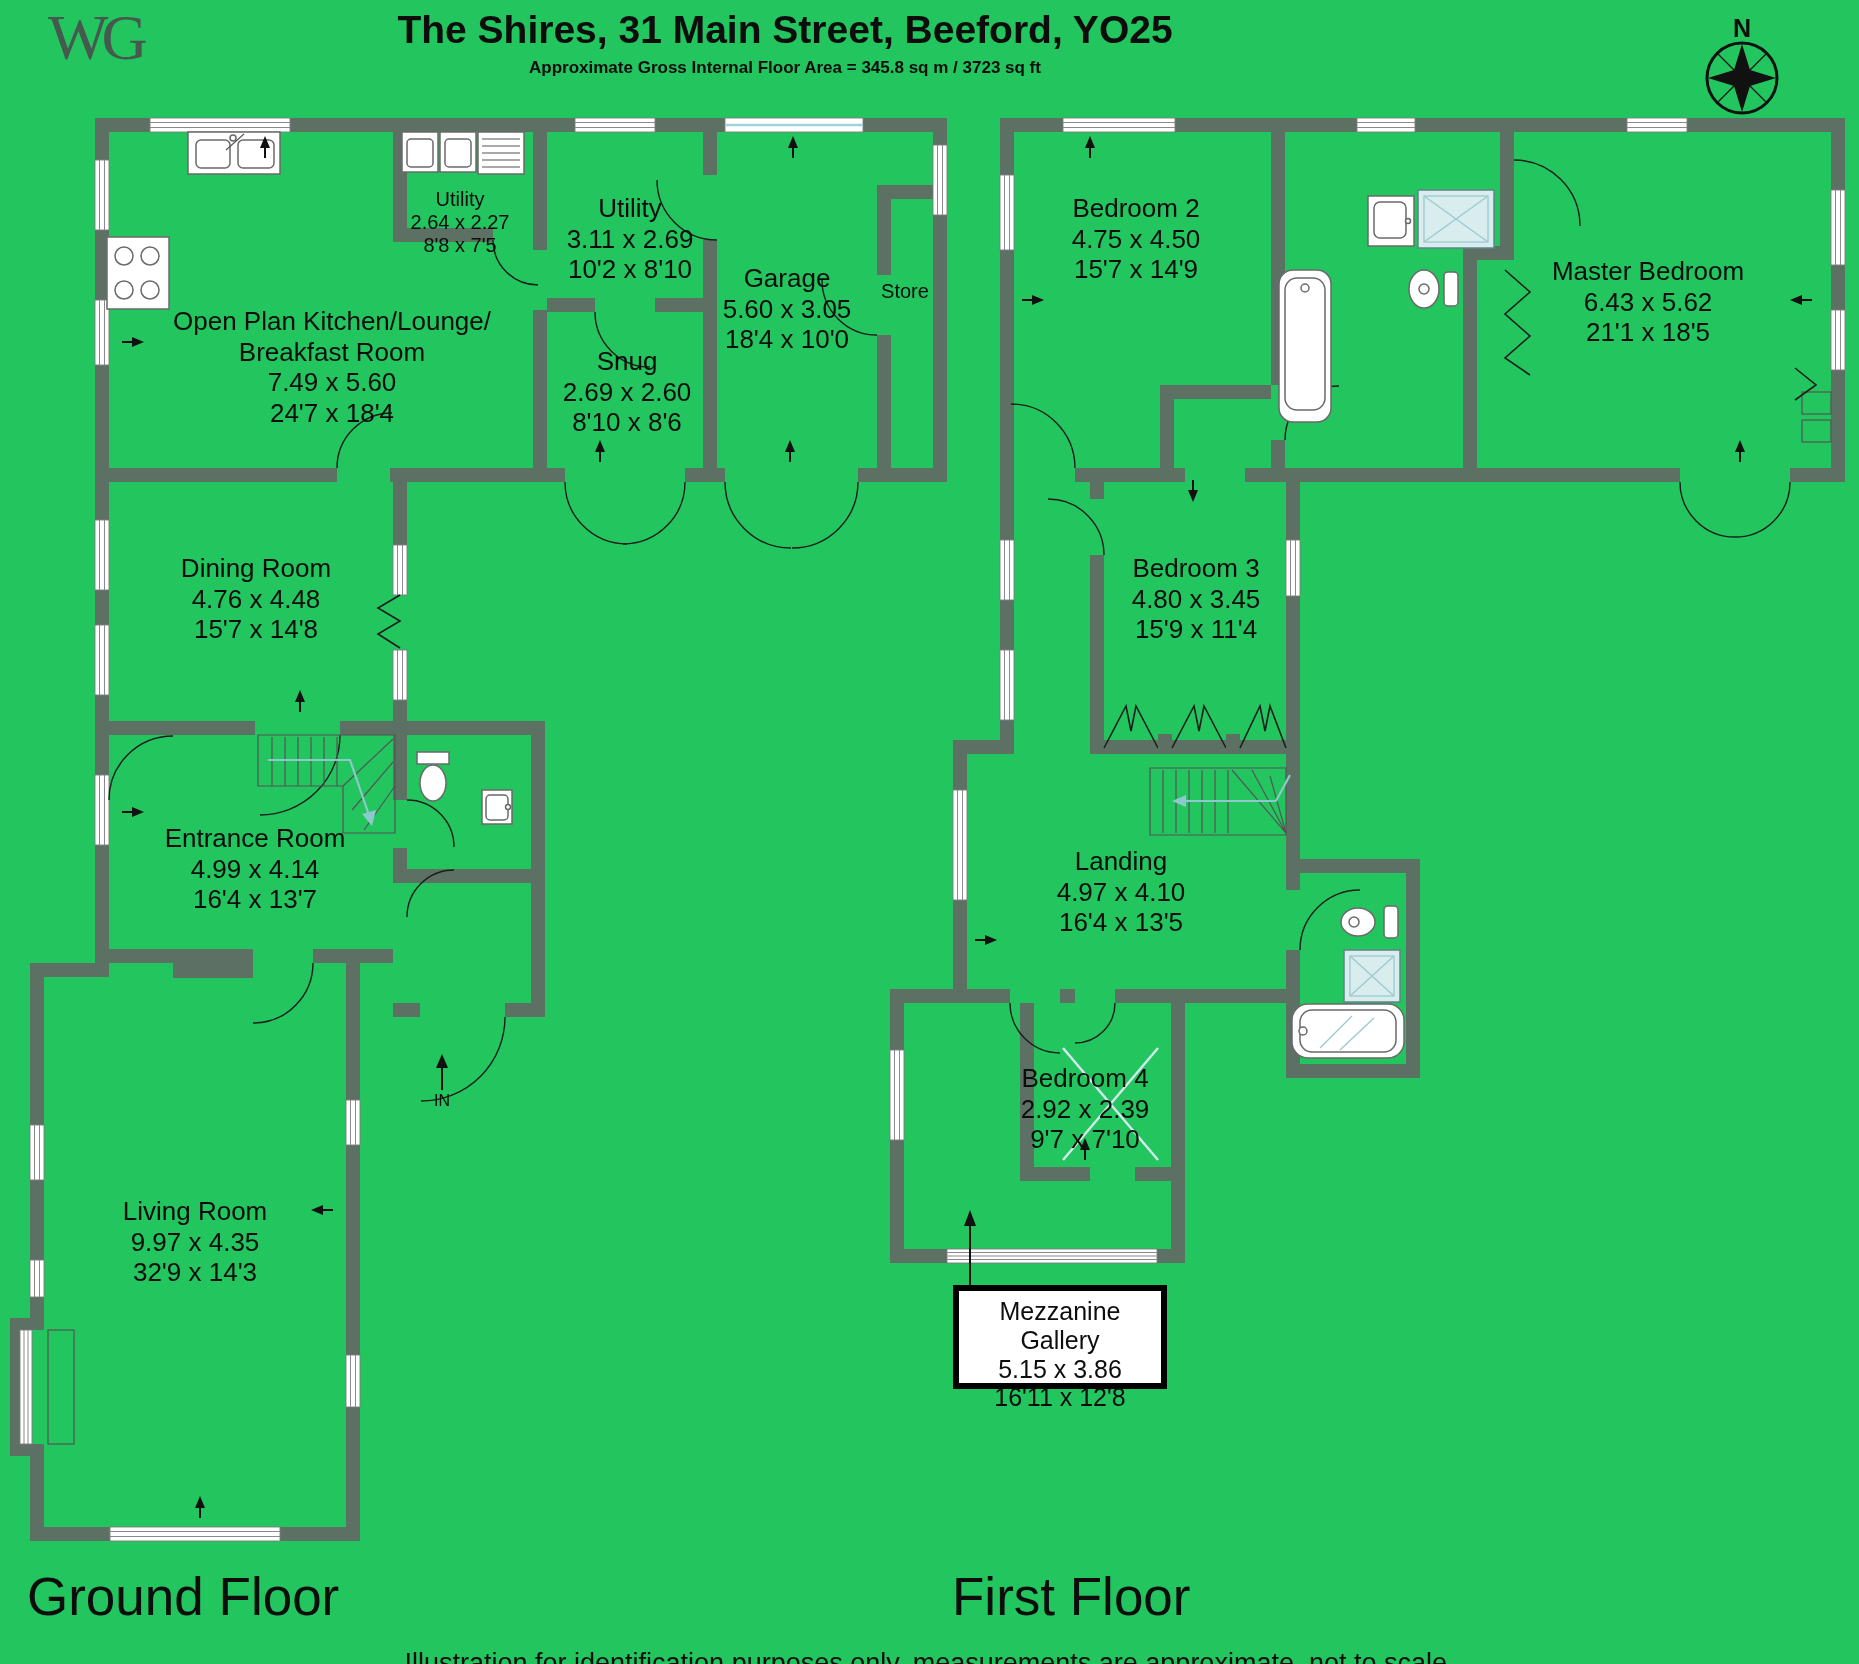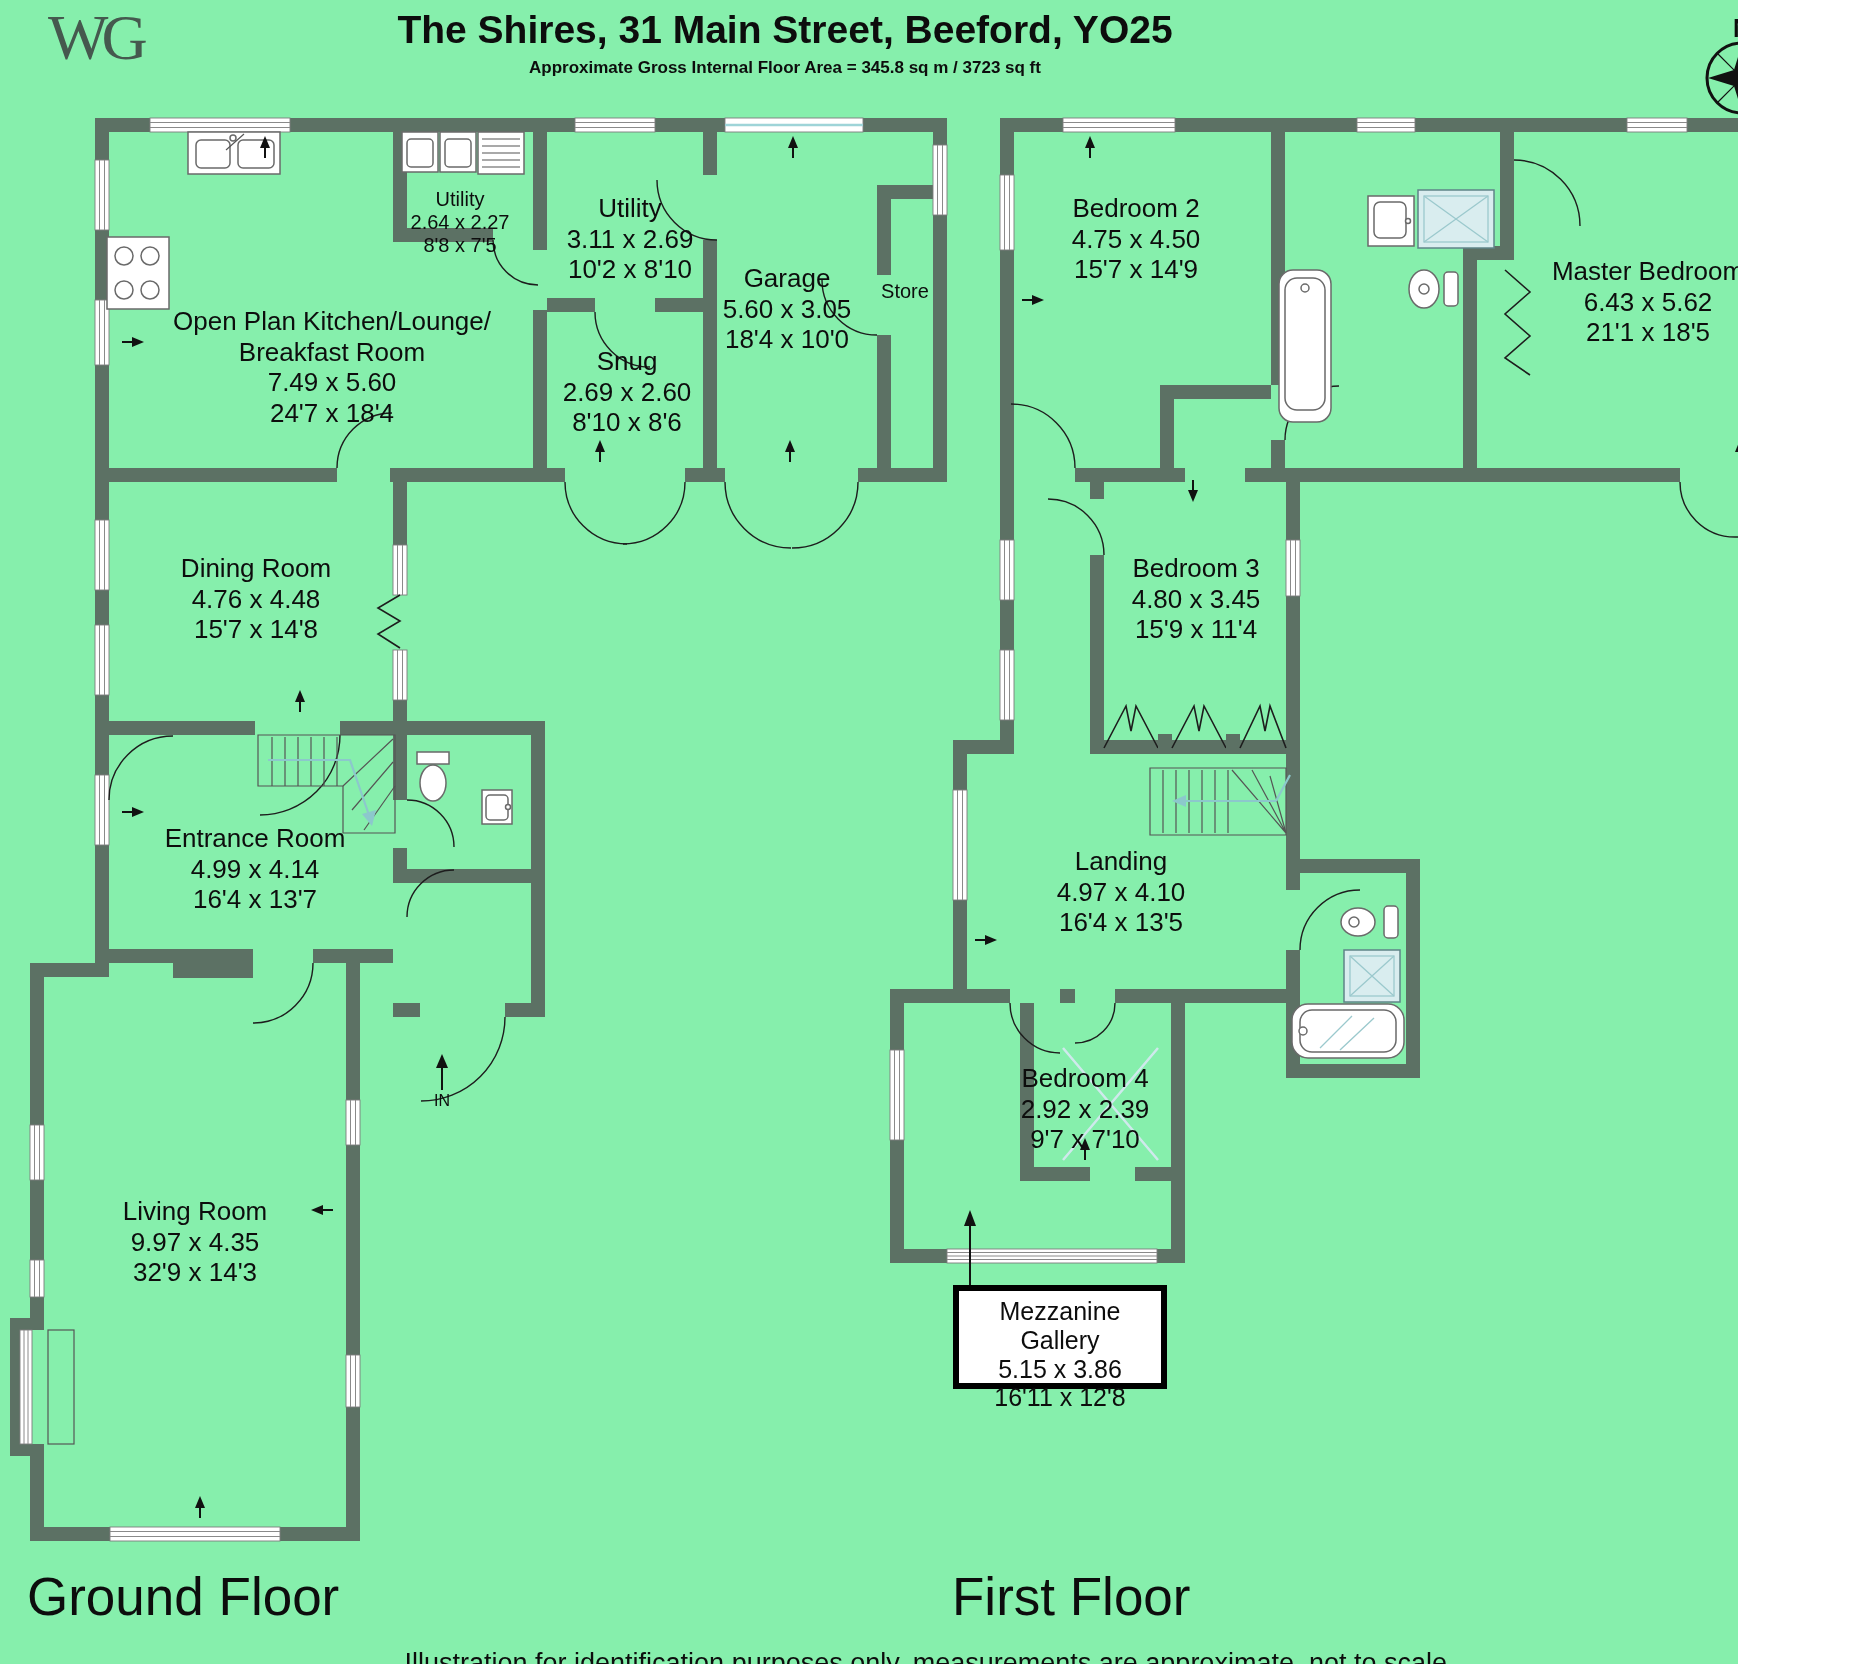--- a/index.html
+++ b/index.html
@@ -1,17 +1,17 @@
 <!DOCTYPE html>
 <html><head>
 <meta charset="utf-8">
 <style>
   html,body{margin:0;padding:0;background:#fff;}
-  #canvas{position:relative;width:1724px;height:1664px;background:#86efac;overflow:hidden;
-          font-family:"Liberation Sans",sans-serif;color:#0d0d0d;padding-left:14px;}
+  #canvas{position:relative;width:1859px;height:1664px;background:#22c55e;overflow:hidden;
+          font-family:"Liberation Sans",sans-serif;color:#0d0d0d;}
   #plan-svg{position:absolute;left:0;top:0;}
   .lbl{position:absolute;transform:translateX(-50%);text-align:center;
        font:26px/1.18 "Liberation Sans",sans-serif;color:#0d0d0d;white-space:nowrap;}
   .lbl.small{font-size:20px;line-height:1.15;}
   .logo{position:absolute;left:48px;top:6px;font:64px/1 "Liberation Serif",serif;
         color:#45594e;letter-spacing:-7px;}
   .title{position:absolute;left:0;top:8px;width:1570px;text-align:center;
          font-weight:bold;font-size:39px;}
   .subtitle{position:absolute;left:0;top:58px;width:1570px;text-align:center;
             font-weight:bold;font-size:17px;}

